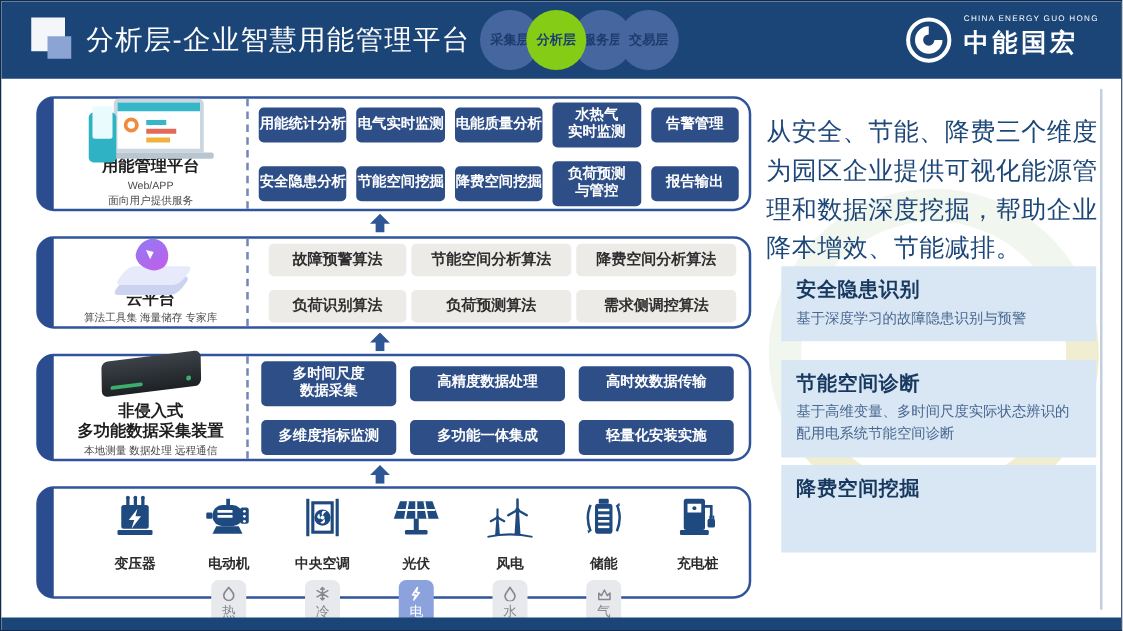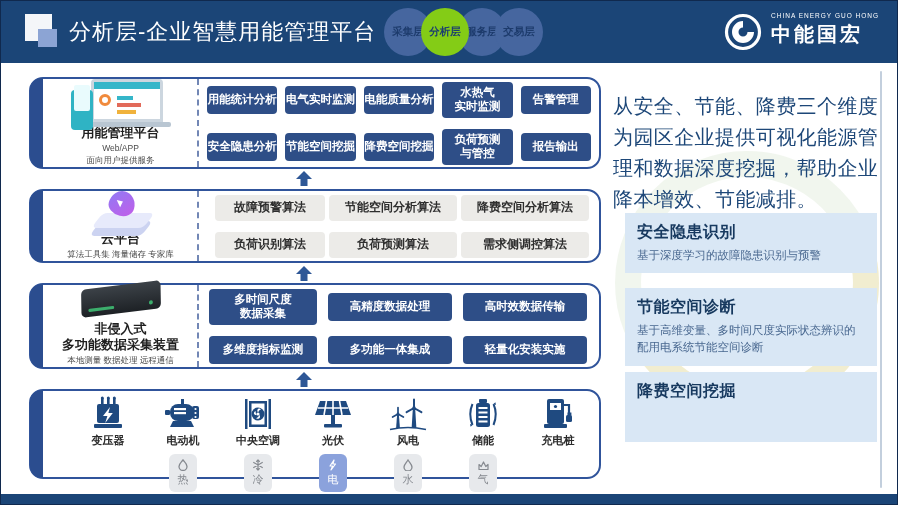--- a/index.html
+++ b/index.html
@@ -40,21 +40,21 @@
   .btn-dark.tall{height:36px;}
   .btn-gray{background:#ecebe8;color:#2e2e2e;border-radius:4px;font-size:12px;font-weight:bold;
             display:flex;align-items:center;justify-content:center;height:26px;}
   .w-a{flex:0 0 110px;} .w-b{flex:0 0 128px;}
   .d-a{flex:0 0 108px;height:36px;} .d-b{flex:0 0 124px;}
   
   .up-arrow{position:absolute;left:295px;width:16px;height:15px;}
   
   .equip-row{position:absolute;left:44px;right:8px;top:5px;display:flex;justify-content:space-between;}
   .equip{width:66px;display:flex;flex-direction:column;align-items:center;}
-  .equip-label{font-size:11px;color:#2b2b2b;font-weight:bold;margin-top:1px;}
+  .equip-label{font-size:11px;color:#2b2b2b;font-weight:bold;margin-top:11px;}
   .badge{margin-top:6px;width:28px;height:38px;border-radius:6px;background:#e7e9ec;color:#85898f;
          display:flex;flex-direction:column;align-items:center;justify-content:center;gap:1px;font-size:11px;}
   .badge.active{background:#8ba2dc;color:#fff;}
   
   .illust{position:relative;width:100px;height:52px;margin-bottom:4px;}
   .lap-screen{position:absolute;left:20px;top:0;width:72px;height:43px;background:#fff;border:3px solid #ccd6df;border-radius:4px 4px 0 0;box-sizing:border-box;}
   .lap-top{position:absolute;left:23px;top:3px;width:66px;height:7px;background:#35b6c9;}
   .lap-c1{position:absolute;left:28px;top:15px;width:12px;height:12px;border:3px solid #f08a3c;border-radius:50%;box-sizing:border-box;}
   .lap-c2{position:absolute;left:46px;top:17px;width:16px;height:4px;background:#35b6c9;}
   .lap-c3{position:absolute;left:46px;top:24px;width:24px;height:4px;background:#e26a5a;}

